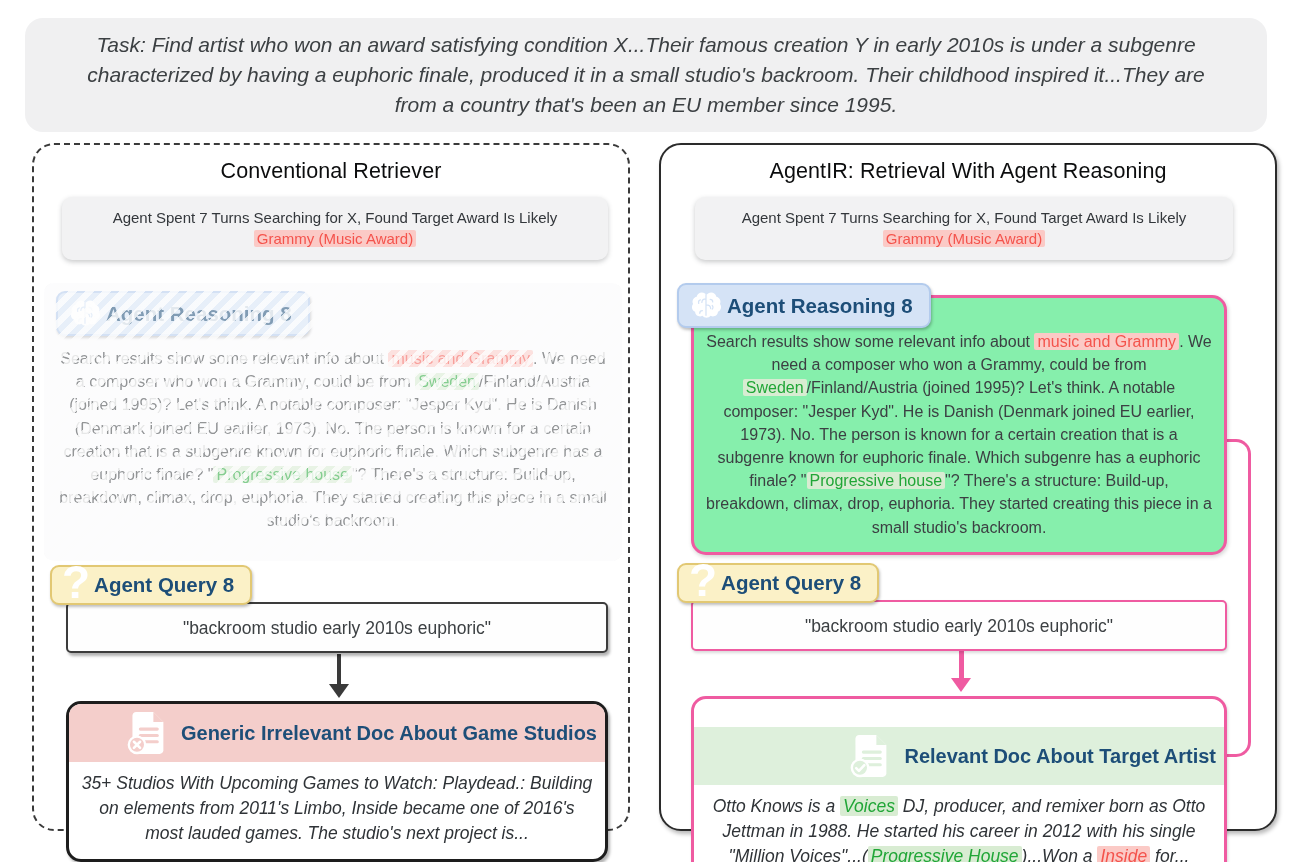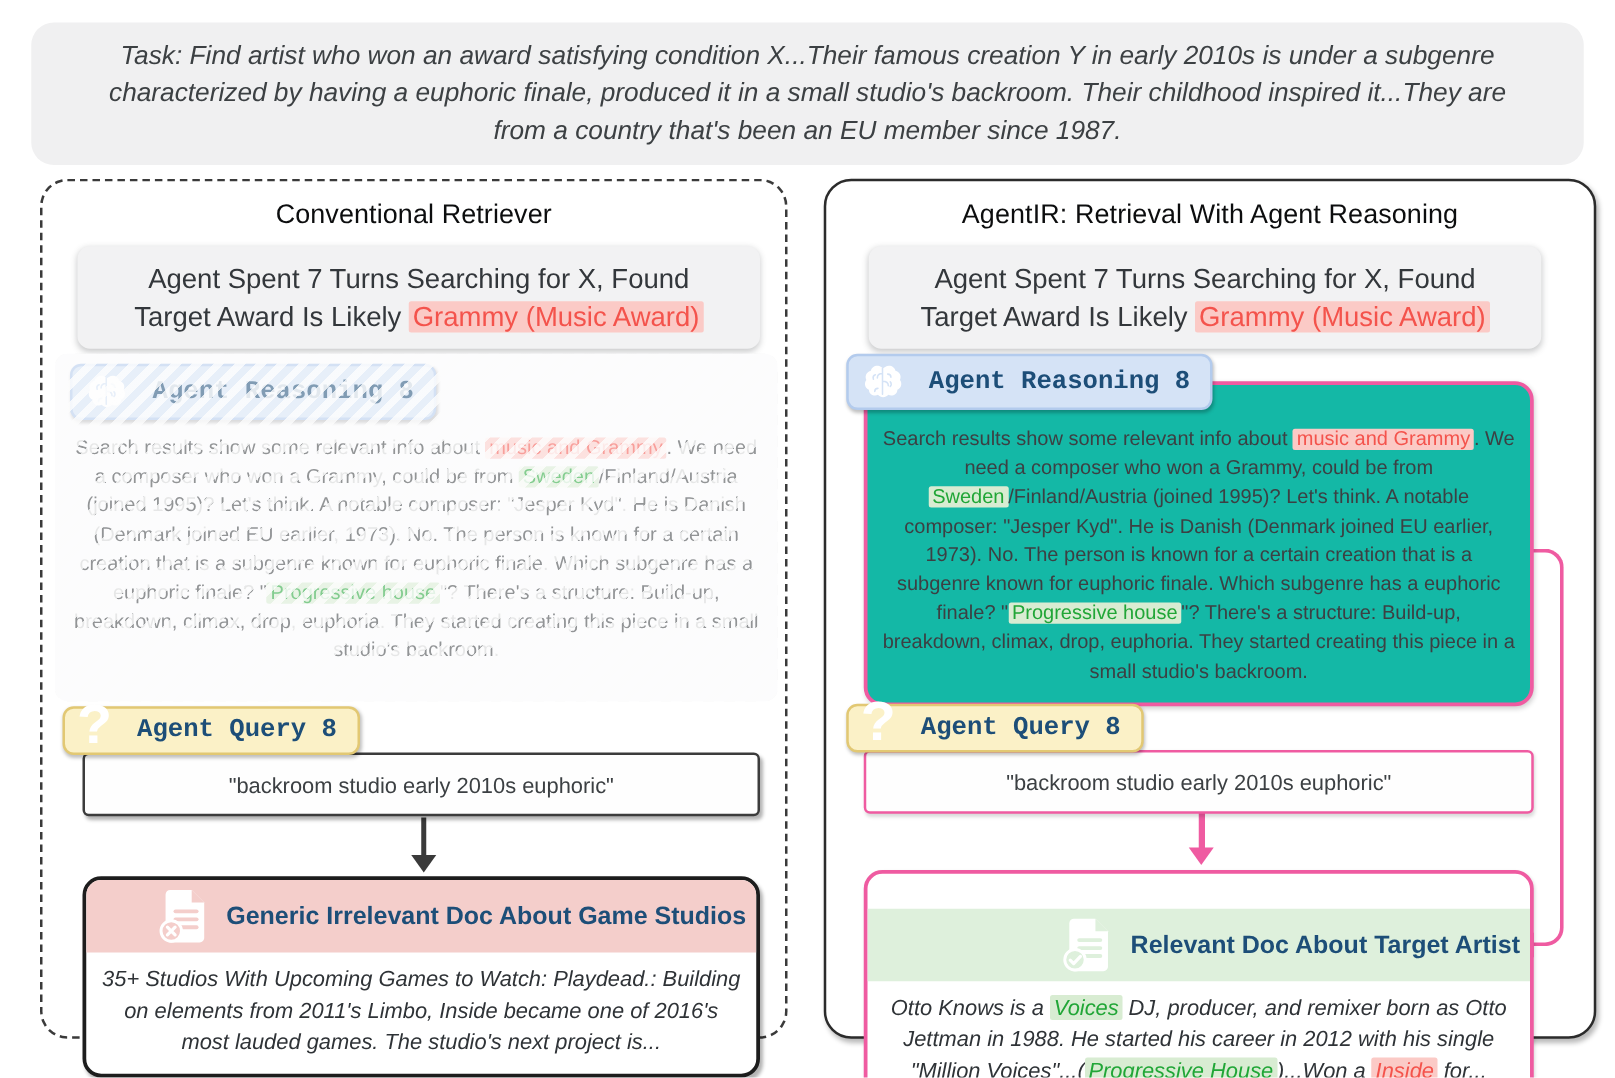--- a/index.html
+++ b/index.html
@@ -39,36 +39,36 @@
     position: absolute; top: 14px; left: 0; right: 0;
     text-align: center; font-size: 21.5px; font-weight: 400; color: #0c0d0e;
     letter-spacing: .1px;
   }
 
   .status-box {
     position: absolute; top: 52px;
     background: var(--status-bg); border-radius: 10px;
     box-shadow: 0 2px 5px rgba(60,64,67,.28);
     padding: 10px 34px; text-align: center;
-    font-size: 22px; line-height: 1.42; color: #33373b;
+    font-size: 15px; line-height: 1.42; color: #33373b;
   }
   .panel-dashed .status-box { left: 28px; right: 20px; }
   .panel-solid  .status-box { left: 34px; right: 42px; }
 
   
   .hl { padding: 0 3px; border-radius: 2px; }
   .hl-red   { color: var(--red-text);   background: var(--red-bg); }
   .hl-green { color: var(--green-text); background: var(--green-bg); }
 
   
   .label {
-    display: inline-flex; align-items: center; gap: 20px;
+    display: inline-flex; align-items: center; gap: 4px;
     border-radius: 9px; padding: 6px 16px 6px 10px;
     font-size: 20.5px; font-weight: 800; color: var(--navy);
-    position: absolute; z-index: 3; white-space: nowrap; font-family: Liberation Mono, monospace;
+    position: absolute; z-index: 3; white-space: nowrap;
   }
   .label-blue   { background: var(--blue-label-bg);   border: 2px solid #b3cbed; box-shadow: 1px 2px 3px rgba(0,0,0,.25); }
   .label-yellow { background: var(--yellow-label-bg); border: 2px solid #e2c873; box-shadow: 1px 2px 3px rgba(0,0,0,.25); }
   .brain-svg { width: 34px; height: 29px; display: block; }
   .q-icon {
     font-size: 46px; font-weight: 800; color: #ffffff; line-height: .85;
     margin: -10px 0 -6px 0; display: inline-block;
   }
 
   
@@ -86,23 +86,23 @@
   .faded .label { position: absolute; top: 8px; left: 12px; }
   .faded .reasoning-text { position: absolute; top: 64px; left: 14px; right: 14px; }
   .faded::after {
     content: ""; position: absolute; inset: 0; pointer-events: none;
     background: repeating-linear-gradient(-45deg, rgba(255,255,255,.78) 0 6px, rgba(255,255,255,0) 6px 12px);
   }
 
   
   .panel-solid .reasoning-label { top: 138px; left: 16px; }
   .reasoning-box {
-    position: absolute; top: 160px; left: 30px; right: 48px;
+    position: absolute; top: 150px; left: 30px; right: 48px;
     border: 3px solid var(--accent-pink); border-radius: 15px;
-    background: #14b8a6; padding: 32px 12px 13px;
+    background: #86efac; padding: 32px 12px 13px;
     box-shadow: 1px 2px 4px rgba(0,0,0,.18);
     z-index: 2;
   }
 
   
   .panel-dashed .query-label { top: 420px; left: 16px; }
   .panel-solid  .query-label { top: 418px; left: 16px; }
   .query-box {
     position: absolute; background: #fefefe; text-align: center;
     font-size: 17.5px; color: #3c4043; padding: 14px 10px 12px;
@@ -165,21 +165,21 @@
   .loop-head {
     position: absolute; left: -13px; bottom: -12px;
     border: 10px solid transparent; border-left: none;
     border-right: 16px solid var(--accent-pink);
   }
 </style>
 </head>
 <body>
 
 <div class="task-banner">
-  <p>Task: Find artist who won an award satisfying condition X...Their famous creation Y in early 2010s is under a subgenre characterized by having a euphoric finale, produced it in a small studio's backroom. Their childhood inspired it...They are from a country that's been an EU member since 1987.</p>
+  <p>Task: Find artist who won an award satisfying condition X...Their famous creation Y in early 2010s is under a subgenre characterized by having a euphoric finale, produced it in a small studio's backroom. Their childhood inspired it...They are from a country that's been an EU member since 1995.</p>
 </div>
 
 <section class="panel panel-dashed">
   <h2 class="panel-title">Conventional Retriever</h2>
 
   <div class="status-box">
     <span><span>Agent Spent 7 Turns Searching for X, Found Target Award Is Likely </span><span class="hl hl-red">Grammy (Music Award)</span></span>
   </div>
 
   <div class="faded">

